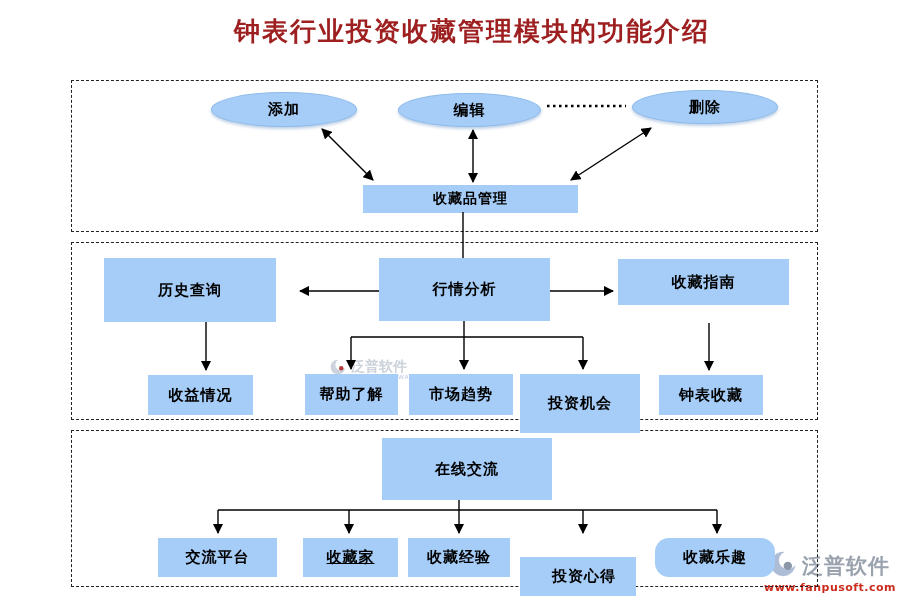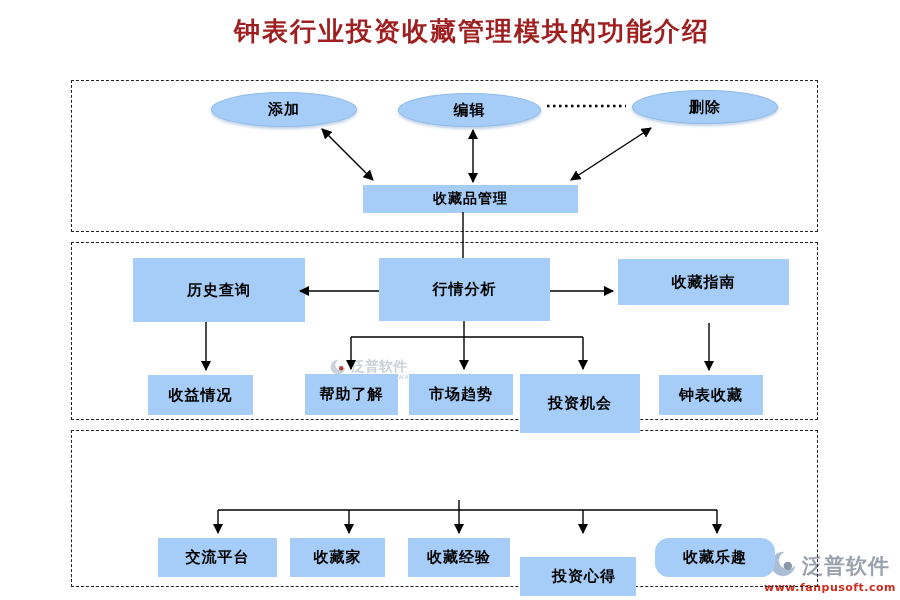--- a/index.html
+++ b/index.html
@@ -119,28 +119,29 @@
       <line x1="583" y1="510" x2="583" y2="533" marker-end="url(#ah)"></line>
       <line x1="717" y1="510" x2="717" y2="533" marker-end="url(#ah)"></line>
     </g>
   </svg>
 
   <div class="node ellipse" style="left:211px;top:92px;width:146px;height:35px;">添加</div>
   <div class="node ellipse" style="left:398px;top:93px;width:143px;height:34px;">编辑</div>
   <div class="node ellipse" style="left:632px;top:90px;width:146px;height:34px;">删除</div>
   <div class="node" style="left:363px;top:185px;width:215px;height:28px;font-size:14px;">收藏品管理</div>
 
-  <div class="node" style="left:133px;top:258px;width:172px;height:64px;">历史查询</div>
+  <div class="node" style="left:104px;top:258px;width:172px;height:64px;">历史查询</div>
   <div class="node" style="left:379px;top:258px;width:171px;height:63px;">行情分析</div>
   <div class="node" style="left:618px;top:259px;width:171px;height:46px;">收藏指南</div>
   <div class="node" style="left:148px;top:375px;width:105px;height:40px;">收益情况</div>
   <div class="node" style="left:305px;top:374px;width:93px;height:41px;">帮助了解</div>
   <div class="node" style="left:409px;top:374px;width:104px;height:41px;">市场趋势</div>
   <div class="node" style="left:520px;top:374px;width:120px;height:59px;">投资机会</div>
   <div class="node" style="left:659px;top:375px;width:104px;height:40px;">钟表收藏</div>
 
+  <div class="node" style="left:382px;top:438px;width:170px;height:62px;">在线交流</div>
   <div class="node" style="left:158px;top:538px;width:119px;height:39px;">交流平台</div>
-  <div class="node" style="left:290px;top:538px;width:95px;height:39px;">收藏家</div>
+  <div class="node" style="left:303px;top:538px;width:95px;height:39px;text-decoration:underline;">收藏家</div>
   <div class="node" style="left:408px;top:538px;width:102px;height:39px;font-family:Liberation Mono, monospace;">收藏经验</div>
   <div class="node" style="left:520px;top:557px;width:116px;height:39px;padding-left:12px;">投资心得</div>
   <div class="node" style="left:655px;top:538px;width:120px;height:39px;border-radius:14px;">收藏乐趣</div>
 
 </div>
 
 </body></html>

